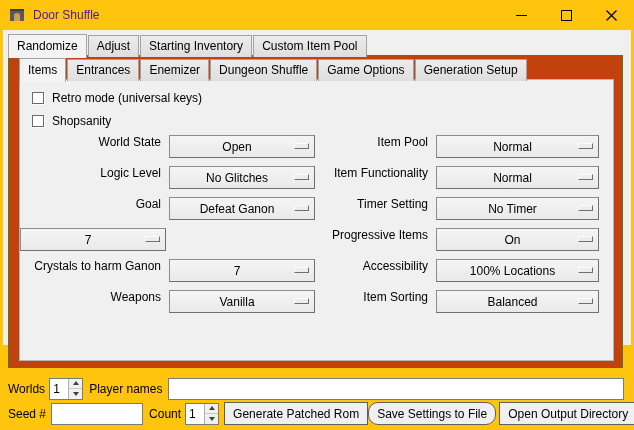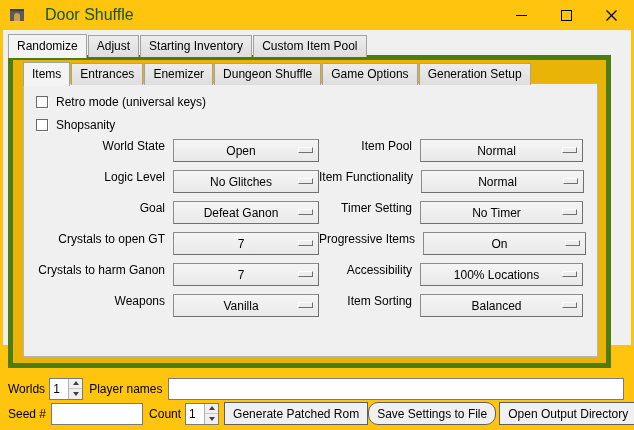--- a/index.html
+++ b/index.html
@@ -4,37 +4,37 @@
 <style>
   html,body { margin:0; padding:0; background:#ffffff; }
   * { box-sizing:border-box; font-family:"Liberation Sans","DejaVu Sans",sans-serif; }
 
   .window { position:relative; width:634px; height:430px; background:#ffc40d; overflow:hidden; }
 
   
   .titlebar { position:absolute; top:0; left:0; width:634px; height:30px;
               display:flex; align-items:center; background:#ffc40d; }
   .app-icon { width:16px; height:16px; margin-left:9px; display:flex; align-items:center; }
-  .title-text { margin-left:20px; font-size:16px; color:#14532d; }
+  .title-text { margin-left:8px; font-size:12px; color:#4c1d95; }
   .caption-buttons { margin-left:auto; display:flex; height:100%; }
   .cap-btn { width:45px; height:100%; display:flex; align-items:center; justify-content:center; cursor:default; }
 
   
   .client { position:absolute; left:3px; top:30px; width:628px; height:315px; background:#f0f0f0; }
 
   
   .tabs { display:flex; align-items:flex-end; position:relative; z-index:3; }
   .tab { font-size:12px; color:#000; background:linear-gradient(#ececec,#dedede);
          border:1px solid #a2a2a2; border-bottom:none; padding:3px 8px 4px 8px; margin-right:1px;
          white-space:nowrap; cursor:default; }
   .tab.selected { background:#f3f3f3; padding-top:4px; padding-bottom:5px; margin-bottom:-1px; }
 
   .outer-tabs { position:absolute; top:4px; left:5px; }
-  .outer-pane { position:absolute; top:25px; left:5px; right:20px; height:313px;
-                border:5px solid #4d7c0f; background:#eab308; }
+  .outer-pane { position:absolute; top:25px; left:5px; right:8px; height:313px;
+                border:1px solid #4d7c0f; background:#c2410c; }
 
   .inner-tabs { position:absolute; top:2px; left:10px; }
   .inner-pane { position:absolute; top:23px; left:10px; right:8px; bottom:6px;
                 border:1px solid #b5b5b5; background:#f0f0f0; padding-top:6px; }
 
   
   .check-row { display:flex; align-items:center; height:23px; margin-left:12px; }
   .checkbox { width:12px; height:12px; background:#ffffff; border:1px solid #6a6a6a;
               box-shadow:1px 1px 0 #ffffff; cursor:default; }
   .check-label { margin-left:8px; font-size:12px; color:#000; }
@@ -182,21 +182,20 @@
               <span class="dd-ind"></span>
             </div>
             <span class="lbl lbl-r">Timer Setting</span>
             <div class="optionmenu dd-r">
               <span class="ddtext">No Timer</span>
               <span class="dd-ind"></span>
             </div>
           </div>
 
           <div class="opt-row">
-            <span class="lbl lbl-l">Crystals to open GT</span>
             <div class="optionmenu dd-l">
               <span class="ddtext">7</span>
               <span class="dd-ind"></span>
             </div>
             <span class="lbl lbl-r">Progressive Items</span>
             <div class="optionmenu dd-r">
               <span class="ddtext">On</span>
               <span class="dd-ind"></span>
             </div>
           </div>

